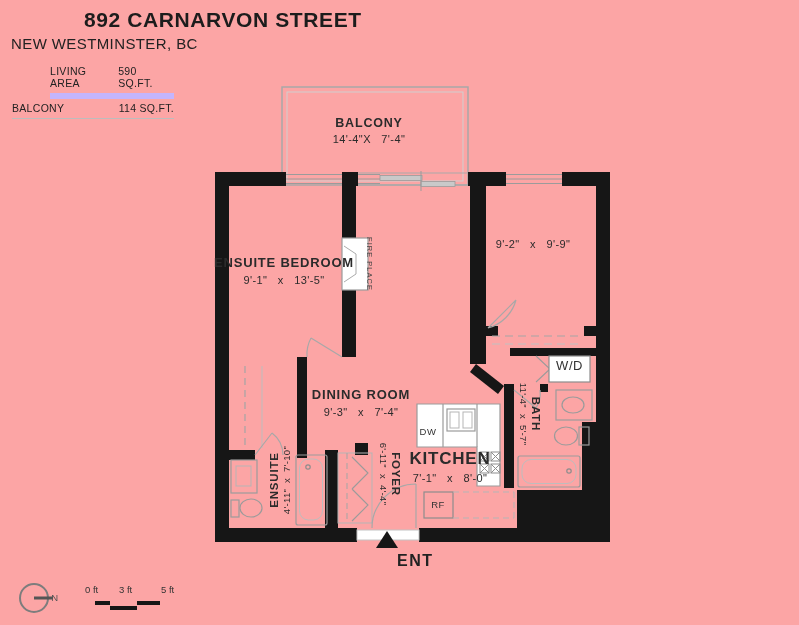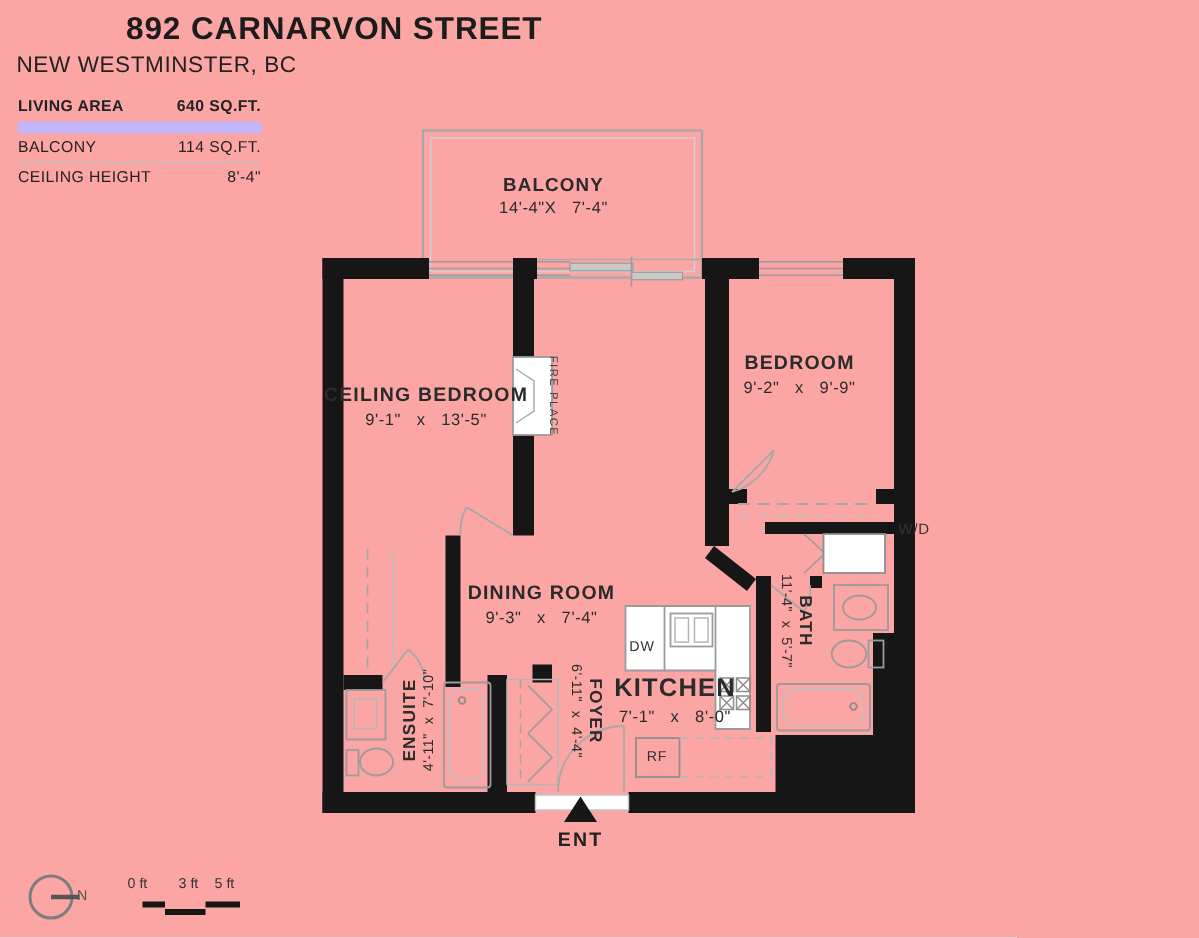--- a/index.html
+++ b/index.html
@@ -5,36 +5,36 @@
   html,body{margin:0;padding:0;background:#fff;}
   .stage{position:relative;width:799px;height:625px;background:#fca5a5;overflow:hidden;
          font-family:"Liberation Sans","DejaVu Sans",sans-serif;color:#2b2b2b;}
   .plan-svg{position:absolute;left:0;top:0;}
 
   
   .title{position:absolute;left:84px;top:8px;font-size:21px;font-weight:600;letter-spacing:0.6px;color:#1c1c1c;white-space:nowrap;}
   .subtitle{position:absolute;left:11px;top:35px;font-size:15px;letter-spacing:0.4px;color:#222;white-space:nowrap;text-align:center;}
   .stats{position:absolute;left:12px;top:62px;width:162px;font-size:10.5px;color:#222;}
   .stats .row{display:flex;justify-content:space-between;align-items:baseline;padding:3px 0 4px 0;letter-spacing:0.3px;}
-  .stats .row.first{font-weight:bold;border-bottom:8px solid #c4b5fd;}
+  .stats .row.first{font-weight:normal;border-bottom:6px solid #c4b5fd;margin-left:38px;}
   .stats .row.second{border-bottom:1px solid #bdbdbd;}
 
   
   .room-label{position:absolute;text-align:center;color:#2b2b2b;line-height:1.15;}
   .room-label .name{font-size:13px;font-weight:600;letter-spacing:0.8px;}
   .room-label .dims{font-size:11px;margin-top:3px;word-spacing:7px;letter-spacing:0.4px;}
   .room-label.small .name{font-size:12.5px;}
 
   .vlabel{position:absolute;display:flex;flex-direction:column;align-items:center;text-align:center;
           color:#2b2b2b;line-height:1.25;transform-origin:center;}
   .vlabel .name{font-size:11.5px;font-weight:600;letter-spacing:0.8px;}
   .vlabel .dims{font-size:9.5px;letter-spacing:0.3px;word-spacing:3px;}
 
   .tag{position:absolute;text-align:center;font-size:9.5px;letter-spacing:0.5px;color:#333;}
-  .tag.ent{font-size:13px;letter-spacing:1.5px;font-weight:600;color:#222;}
+  .tag.ent{font-size:16px;letter-spacing:1.5px;font-weight:600;color:#222;margin-left:28px;}
   .tag.fp{transform:translate(-50%,-50%) rotate(90deg);font-size:7.5px;letter-spacing:1px;color:#444;white-space:nowrap;}
   .tag.north{font-size:9.5px;color:#555;}
   .scale-label{position:absolute;width:30px;text-align:left;font-size:9.5px;color:#333;}
 </style>
 </head>
 <body>
 
 <div class="stage">
 
   <svg class="plan-svg" width="799" height="625" viewBox="0 0 799 625">
@@ -167,42 +167,37 @@
       <rect x="137" y="601" width="23" height="4"></rect>
     </g>
   </svg>
 
   <div class="title">892 CARNARVON STREET</div>
   <div class="subtitle">NEW WESTMINSTER, BC</div>
 
   <div class="stats">
     <div class="row first">
       <span>LIVING AREA</span>
-      <span>640 SQ.FT.</span>
+      <span>590 SQ.FT.</span>
     </div>
     <div class="row second">
       <span>BALCONY</span>
       <span>114 SQ.FT.</span>
     </div>
-    <div class="row">
-      <span>CEILING HEIGHT</span>
-      <span>8'-4"</span>
-    </div>
   </div>
 
   <div class="room-label small" style="left:289px;top:116px;width:160px;">
     <div class="name">BALCONY</div>
     <div class="dims">14'-4"X 7'-4"</div>
   </div>
   <div class="room-label" style="left:202px;top:256px;width:164px;">
-    <div class="name">CEILING BEDROOM</div>
+    <div class="name">ENSUITE BEDROOM</div>
     <div class="dims">9'-1" x 13'-5"</div>
   </div>
   <div class="room-label" style="left:453px;top:235px;width:160px;">
-    <div class="name">BEDROOM</div>
     <div class="dims">9'-2" x 9'-9"</div>
   </div>
   <div class="room-label" style="left:281px;top:388px;width:160px;">
     <div class="name">DINING ROOM</div>
     <div class="dims">9'-3" x 7'-4"</div>
   </div>
   <div class="room-label" style="left:380px;top:449px;width:140px;">
     <div class="name" style="font-size:17px;">KITCHEN</div>
     <div class="dims">7'-1" x 8'-0"</div>
   </div>
@@ -216,21 +211,21 @@
     <div class="dims">6'-11" x 4'-4"</div>
   </div>
   <div class="vlabel" style="left:530px;top:414px;width:110px;transform:translate(-50%,-50%) rotate(90deg);">
     <div class="name">BATH</div>
     <div class="dims">11'-4" x 5'-7"</div>
   </div>
 
   <div class="tag fp" style="left:369px;top:264px;">FIRE PLACE</div>
   <div class="tag" style="left:416px;top:426px;width:24px;">DW</div>
   <div class="tag" style="left:426px;top:499px;width:24px;">RF</div>
-  <div class="tag" style="left:549px;top:348px;width:41px;font-size:10px;margin-left:40px;">W/D</div>
+  <div class="tag" style="left:549px;top:358px;width:41px;font-size:13px;">W/D</div>
   <div class="tag ent" style="left:369px;top:552px;width:36px;">ENT</div>
 
   <div class="tag north" style="left:49px;top:592px;width:12px;">N</div>
   <div class="scale-label" style="left:85px;top:584px;">0 ft</div>
   <div class="scale-label" style="left:119px;top:584px;">3 ft</div>
-  <div class="scale-label" style="left:143px;top:584px;">5 ft</div>
+  <div class="scale-label" style="left:161px;top:584px;">5 ft</div>
 
 </div>
 
 </body></html>

